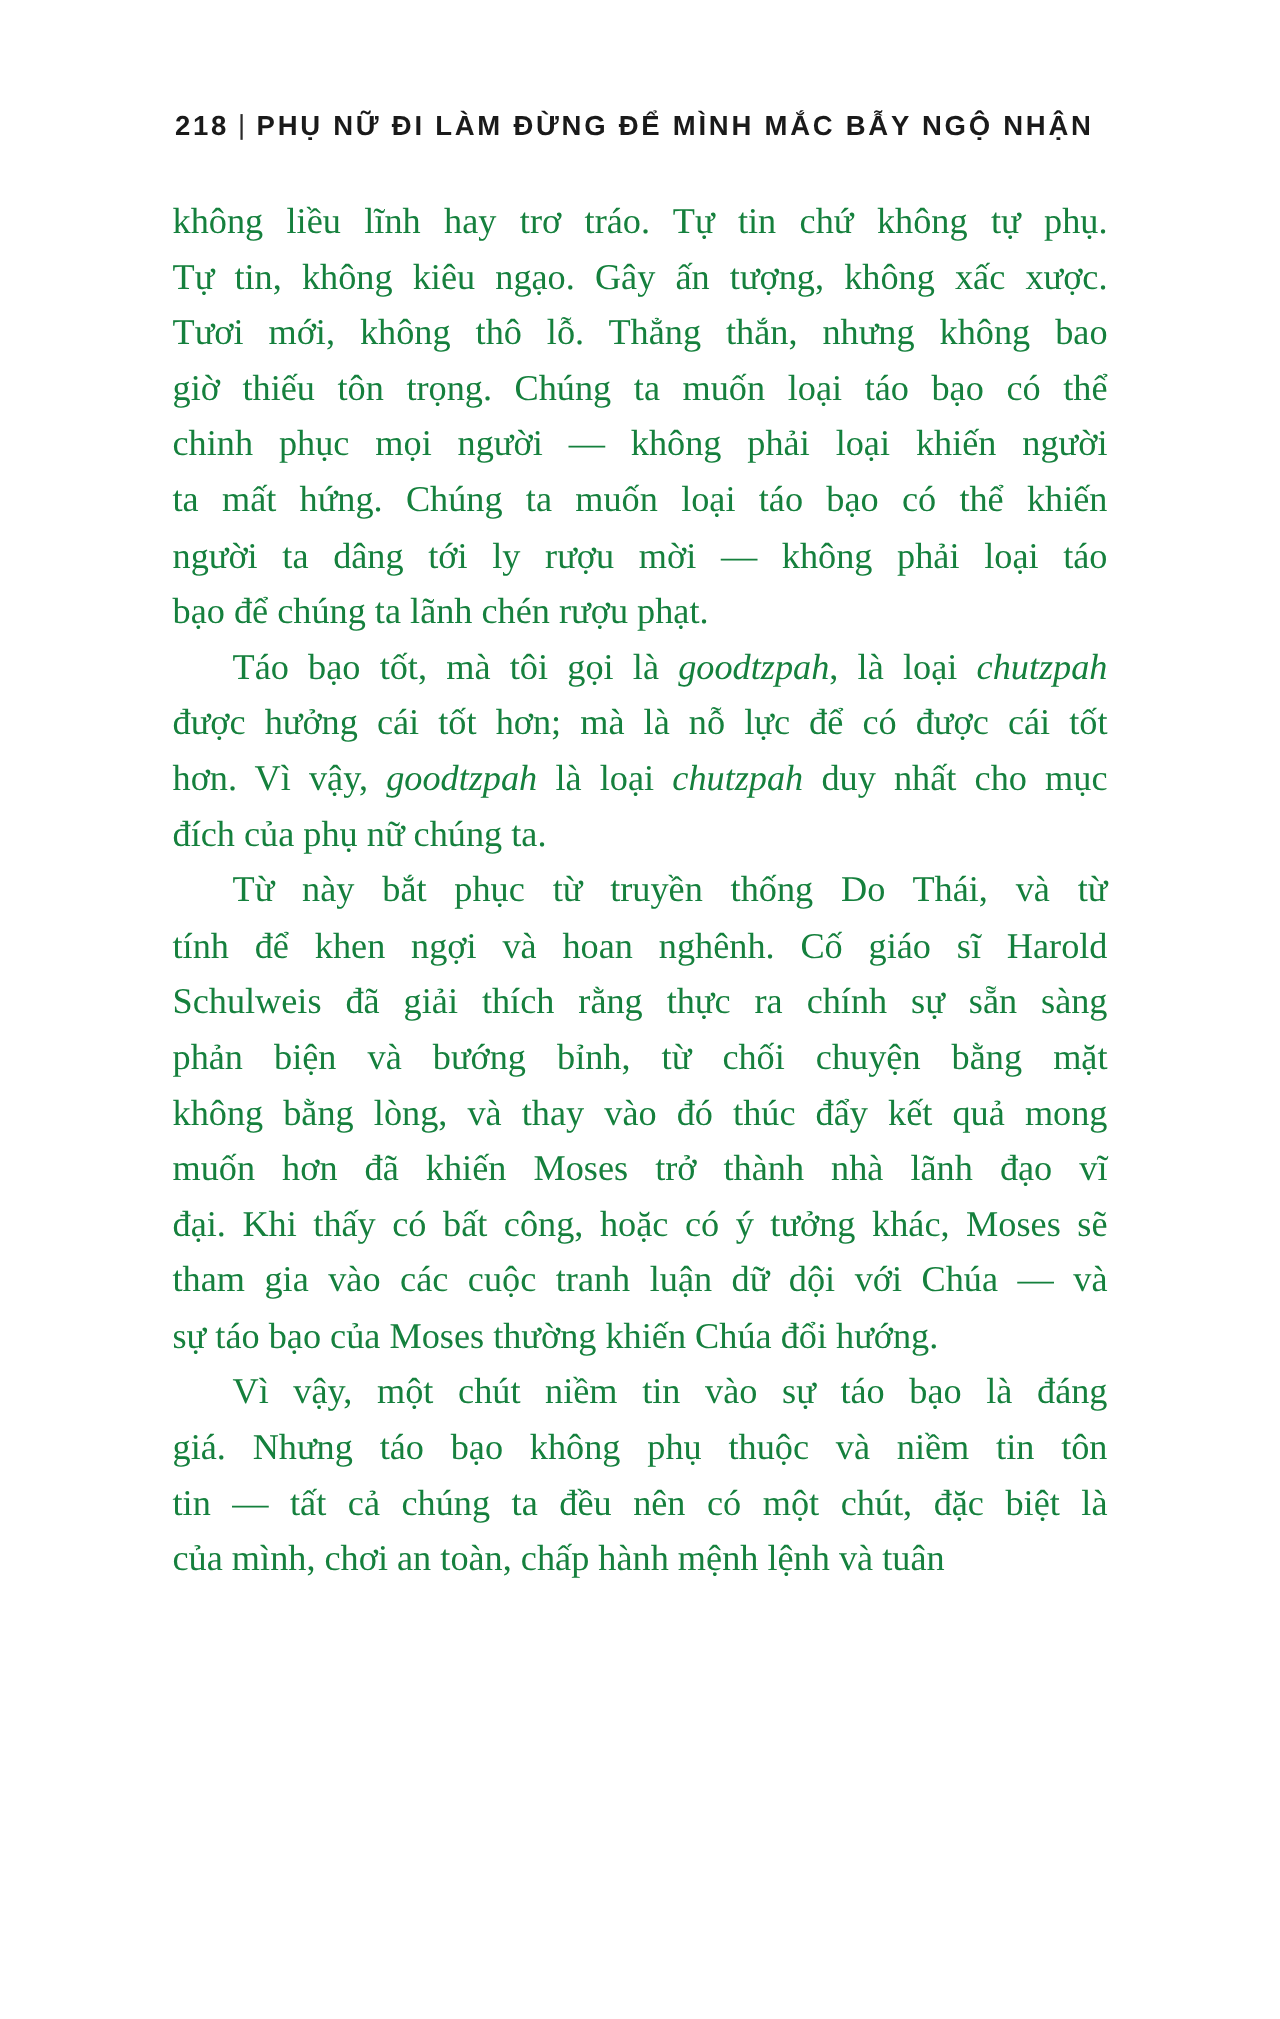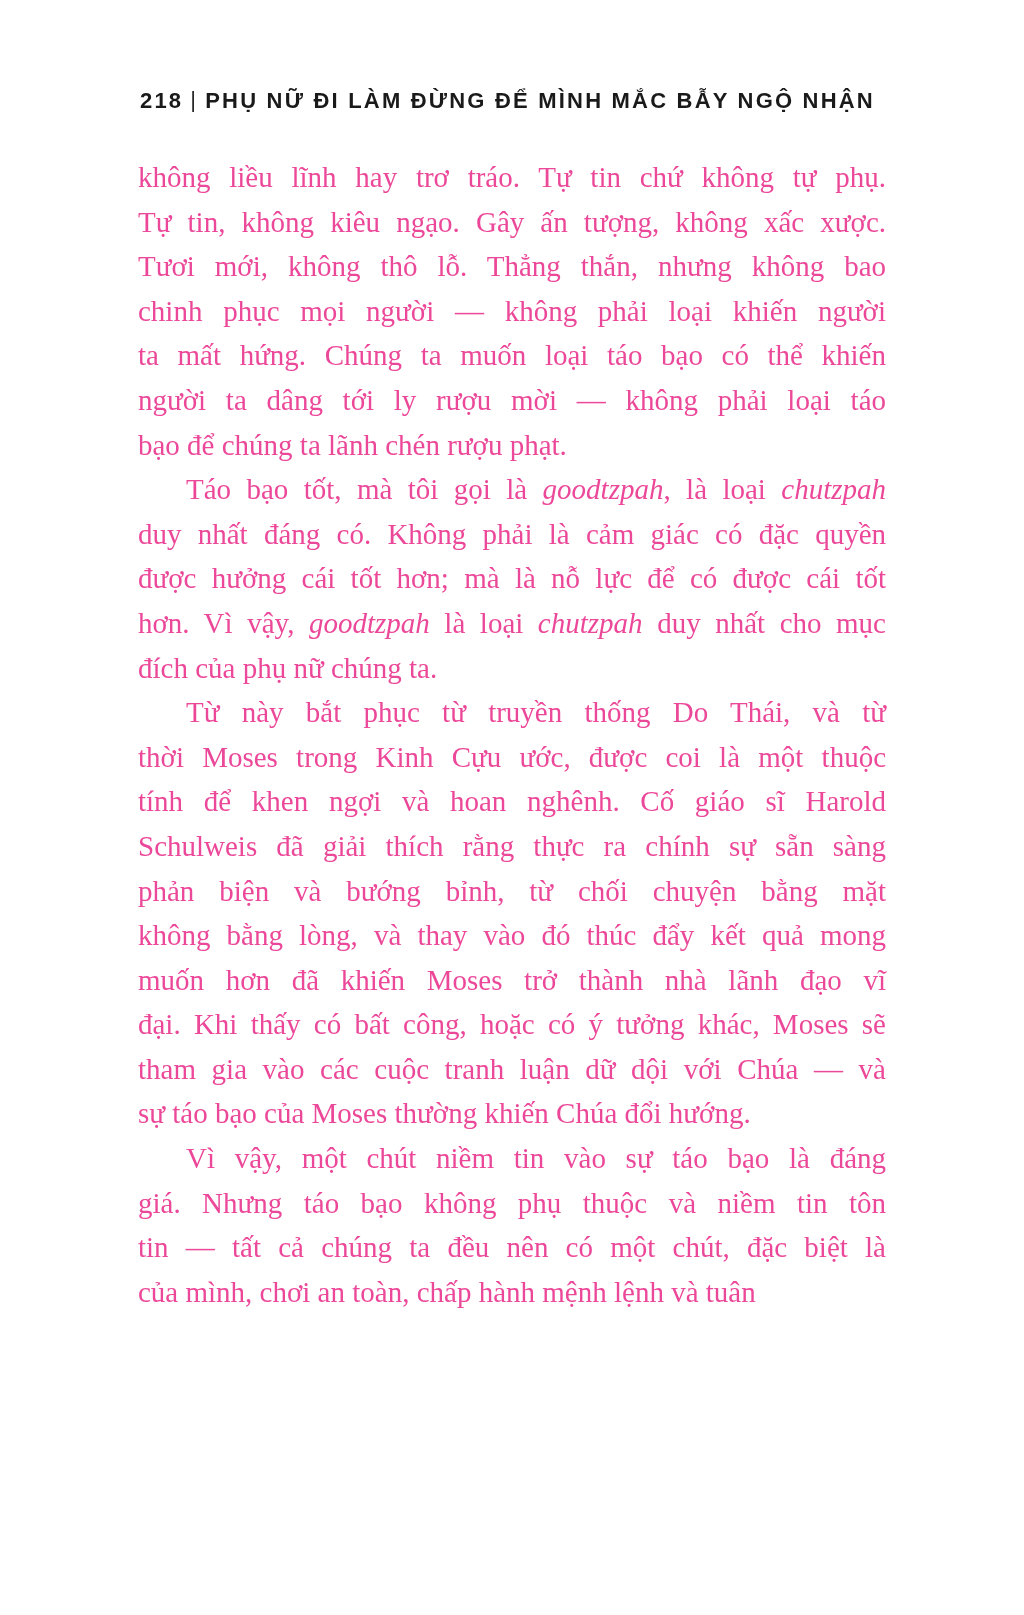--- a/index.html
+++ b/index.html
@@ -30,21 +30,21 @@
     color: #2a2a2a;
   }
   .body-text {
     position: absolute;
     left: 138px;
     width: 748px;
     top: 155px;
     font-family: "Liberation Serif", serif;
     font-size: 29px;
     line-height: 44.6px;
-    color: #ec4899;
+    color: #15803d;
   }
   .line {
     text-align: justify;
     text-align-last: justify;
   }
   .line.last {
     text-align-last: left;
   }
   .line.indent {
     text-indent: 48px;
@@ -56,31 +56,30 @@
 
 <div class="page">
   <header class="running-head">
     <span>218</span><span class="sep">|</span><span>PHỤ NỮ ĐI LÀM ĐỪNG ĐỂ MÌNH MẮC BẪY NGỘ NHẬN</span>
   </header>
 
   <main class="body-text" id="body-text">
       <div class="line"><span>không liều lĩnh hay trơ tráo. Tự tin chứ không tự phụ.</span></div>
       <div class="line"><span>Tự tin, không kiêu ngạo. Gây ấn tượng, không xấc xược.</span></div>
       <div class="line"><span>Tươi mới, không thô lỗ. Thẳng thắn, nhưng không bao</span></div>
+      <div class="line"><span>giờ thiếu tôn trọng. Chúng ta muốn loại táo bạo có thể</span></div>
       <div class="line"><span>chinh phục mọi người — không phải loại khiến người</span></div>
       <div class="line"><span>ta mất hứng. Chúng ta muốn loại táo bạo có thể khiến</span></div>
       <div class="line"><span>người ta dâng tới ly rượu mời — không phải loại táo</span></div>
       <div class="line last"><span>bạo để chúng ta lãnh chén rượu phạt.</span></div>
       <div class="line indent"><span>Táo bạo tốt, mà tôi gọi là </span><em>goodtzpah</em><span>, là loại </span><em>chutzpah</em></div>
-      <div class="line"><span>duy nhất đáng có. Không phải là cảm giác có đặc quyền</span></div>
       <div class="line"><span>được hưởng cái tốt hơn; mà là nỗ lực để có được cái tốt</span></div>
       <div class="line"><span>hơn. Vì vậy, </span><em>goodtzpah</em><span> là loại </span><em>chutzpah</em><span> duy nhất cho mục</span></div>
       <div class="line last"><span>đích của phụ nữ chúng ta.</span></div>
       <div class="line indent"><span>Từ này bắt phục từ truyền thống Do Thái, và từ</span></div>
-      <div class="line"><span>thời Moses trong Kinh Cựu ước, được coi là một thuộc</span></div>
       <div class="line"><span>tính để khen ngợi và hoan nghênh. Cố giáo sĩ Harold</span></div>
       <div class="line"><span>Schulweis đã giải thích rằng thực ra chính sự sẵn sàng</span></div>
       <div class="line"><span>phản biện và bướng bỉnh, từ chối chuyện bằng mặt</span></div>
       <div class="line"><span>không bằng lòng, và thay vào đó thúc đẩy kết quả mong</span></div>
       <div class="line"><span>muốn hơn đã khiến Moses trở thành nhà lãnh đạo vĩ</span></div>
       <div class="line"><span>đại. Khi thấy có bất công, hoặc có ý tưởng khác, Moses sẽ</span></div>
       <div class="line"><span>tham gia vào các cuộc tranh luận dữ dội với Chúa — và</span></div>
       <div class="line last"><span>sự táo bạo của Moses thường khiến Chúa đổi hướng.</span></div>
       <div class="line indent"><span>Vì vậy, một chút niềm tin vào sự táo bạo là đáng</span></div>
       <div class="line"><span>giá. Nhưng táo bạo không phụ thuộc và niềm tin tôn</span></div>

